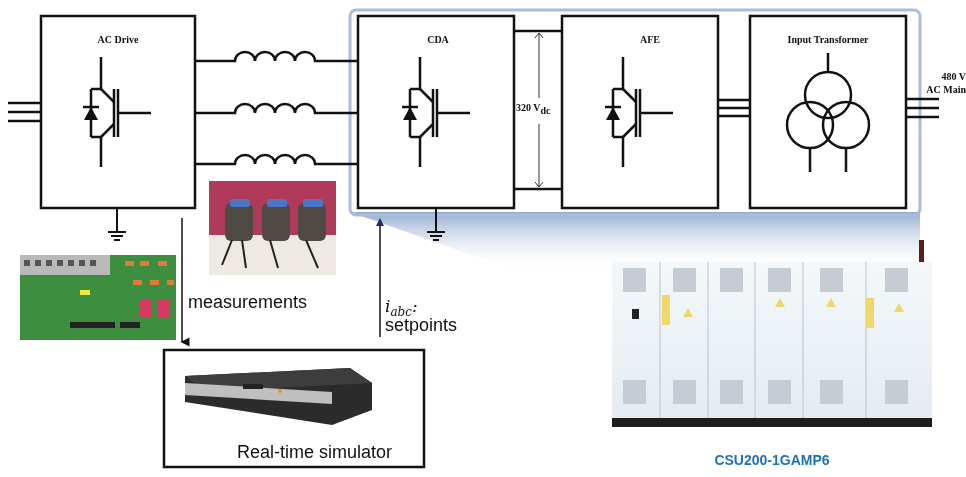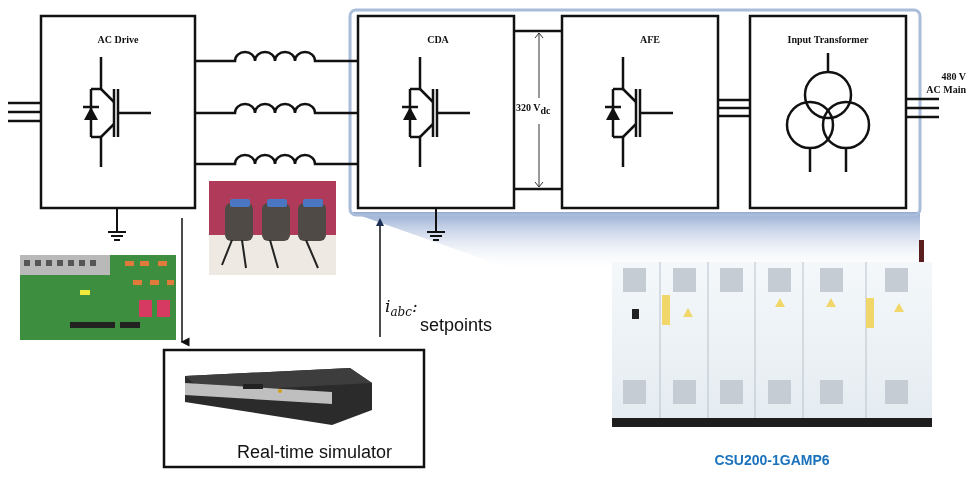--- a/index.html
+++ b/index.html
@@ -247,22 +247,23 @@
 <div class="abs blk-label" style="left:516px;top:102px;width:52px;text-align:left;white-space:nowrap;">
   <span>320 V</span><sub style="font-size:10px;">dc</sub>
 </div>
 
 <div class="abs blk-label" style="left:912px;top:70px;width:54px;text-align:right;line-height:13px;">
   <div>480 V</div>
   <div>AC Main</div>
 </div>
 
 <div class="abs" style="left:188px;top:296px;">
+  <div class="caption" style="margin-top:-4px;">measurements</div>
 </div>
 
 <div class="abs" style="left:385px;top:296px;">
   <div class="math"><span>i</span><sub>abc</sub><span>:</span></div>
-  <div class="caption" style="margin-top:-4px;margin-left:35px;">setpoints</div>
+  <div class="caption" style="margin-top:-4px;">setpoints</div>
 </div>
 
 <div class="abs caption" style="left:164px;top:442px;width:228px;text-align:right;">Real-time simulator</div>
 
 <div class="abs model" style="left:612px;top:452px;width:320px;text-align:center;">CSU200-1GAMP6</div>
 
 </body></html>

